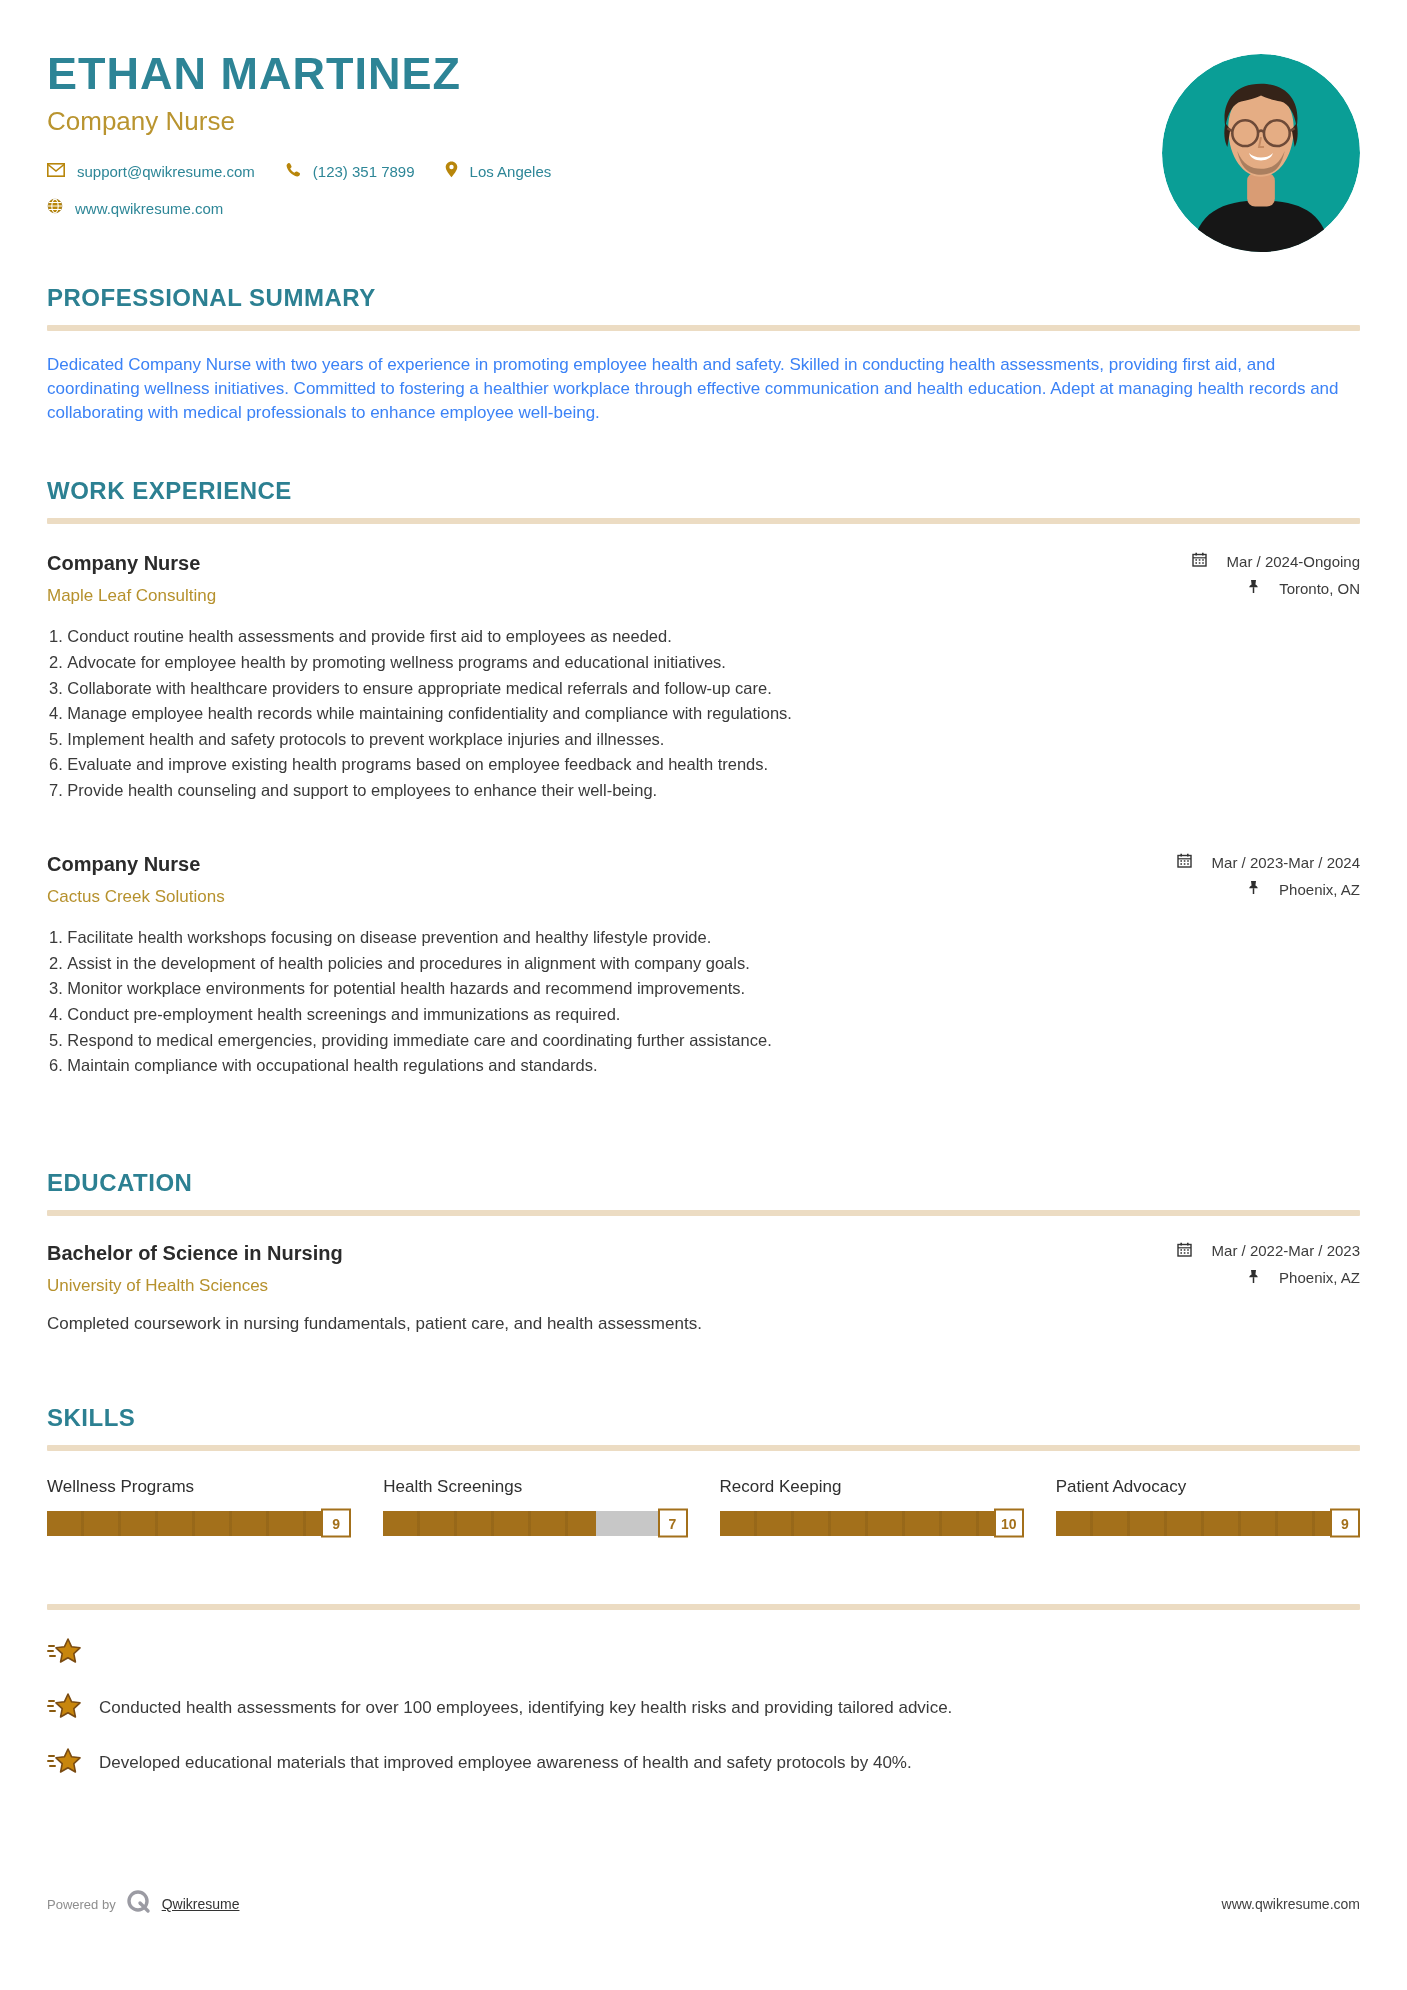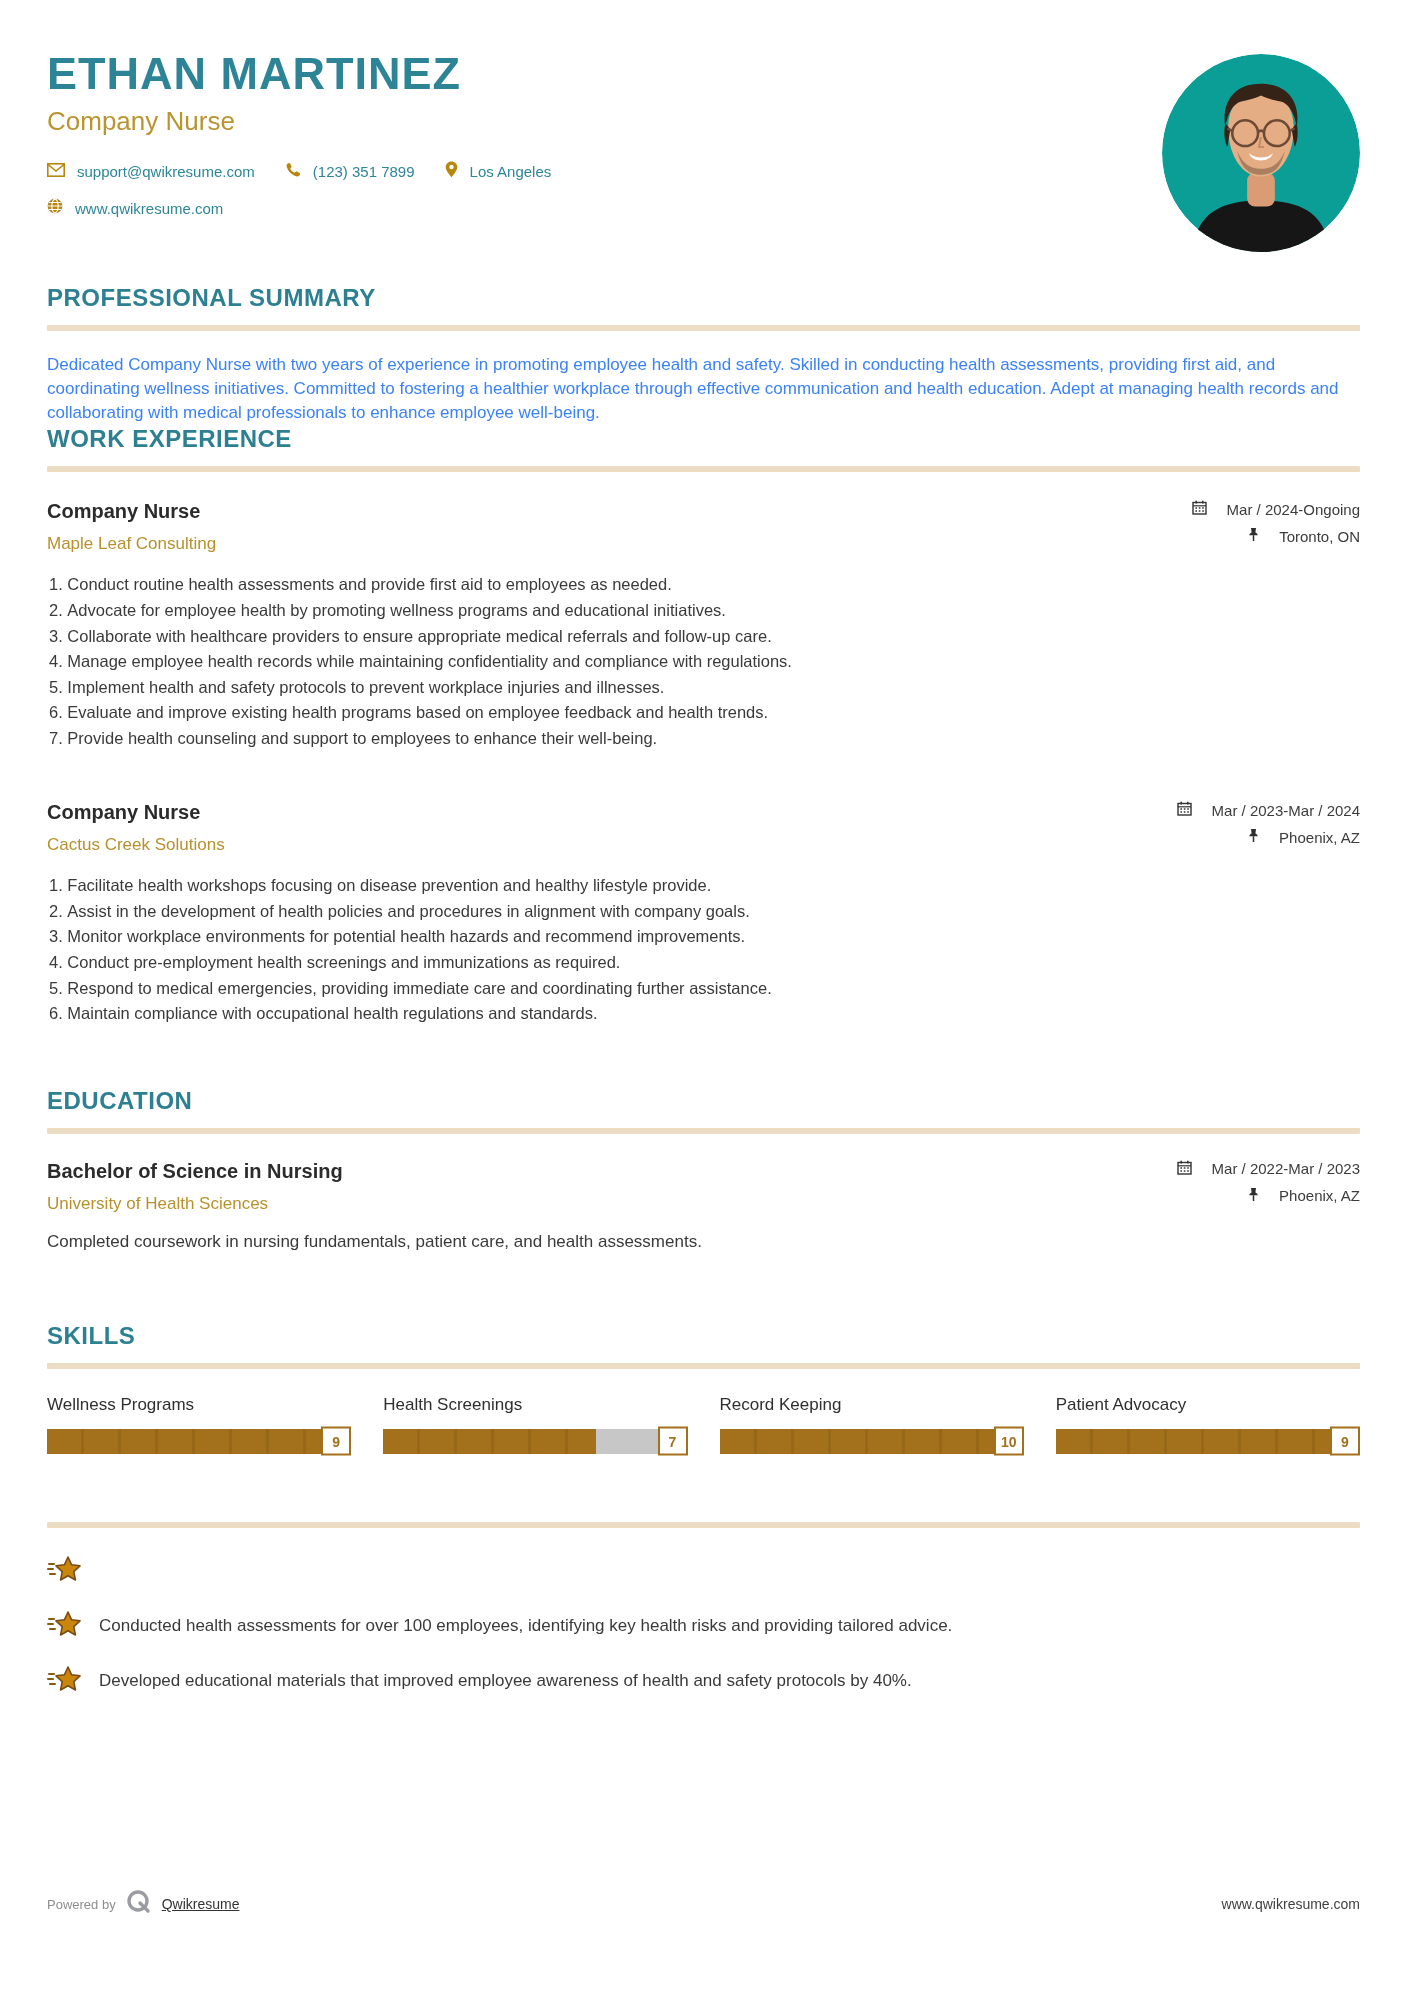--- a/index.html
+++ b/index.html
@@ -62,42 +62,42 @@
   }
   .summary-section { margin-top: 32px; }
   .summary-text {
     margin-top: 22px;
     font-size: 17px;
     line-height: 1.42;
     color: #3b82f6;
     max-width: 1320px;
   }
 
-  .work-section { }
+  .work-section { margin-top: 52px; }
   .job { margin-top: 28px; }
   .job + .job { margin-top: 50px; }
   .job-head { display: flex; justify-content: space-between; align-items: flex-start; }
   .job-title { font-size: 20px; font-weight: bold; color: #2b2b2b; }
   .job-company { font-size: 17px; color: #b6912d; margin-top: 11px; }
   .job-meta { text-align: right; }
   .meta-line {
     display: flex; justify-content: flex-end; align-items: center; gap: 20px;
     font-size: 15px; color: #3c3c3c;
   }
   .meta-line + .meta-line { margin-top: 9px; }
   .duties {
     margin-top: 18px;
     list-style-position: inside;
     padding-left: 2px;
     font-size: 16.5px;
     line-height: 1.55;
     color: #3a3a3a;
   }
 
-  .education-section { margin-top: 60px; }
+  .education-section { margin-top: 90px; }
   .edu-body { margin-top: 26px; }
   .edu-desc { margin-top: 18px; font-size: 17px; color: #3a3a3a; }
 
   .skills-section { margin-top: 70px; }
   .skills-grid {
     margin-top: 26px;
     display: grid;
     grid-template-columns: repeat(4, 1fr);
     column-gap: 32px;
   }

